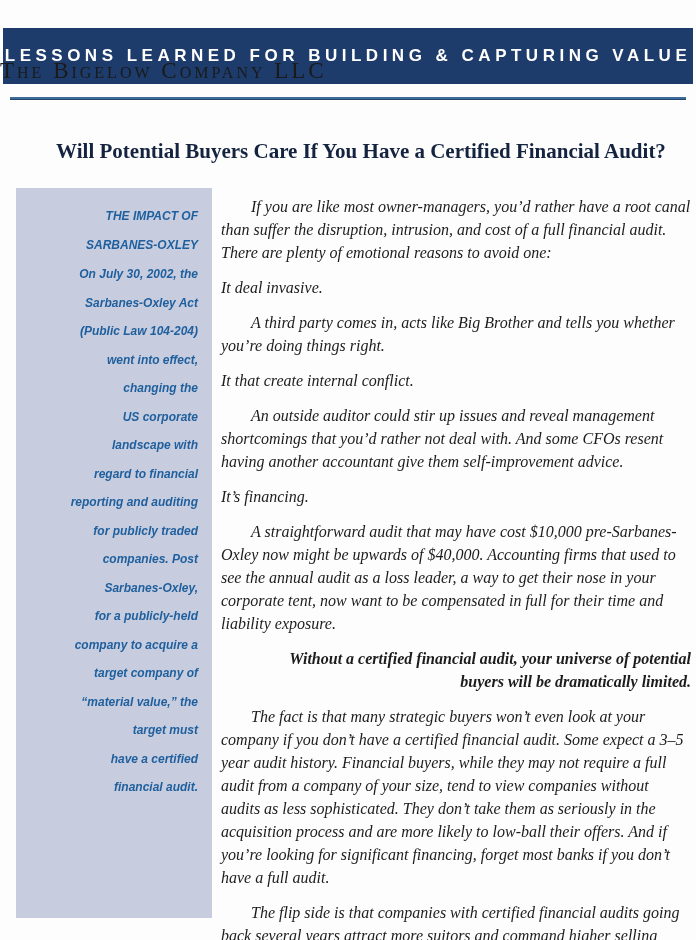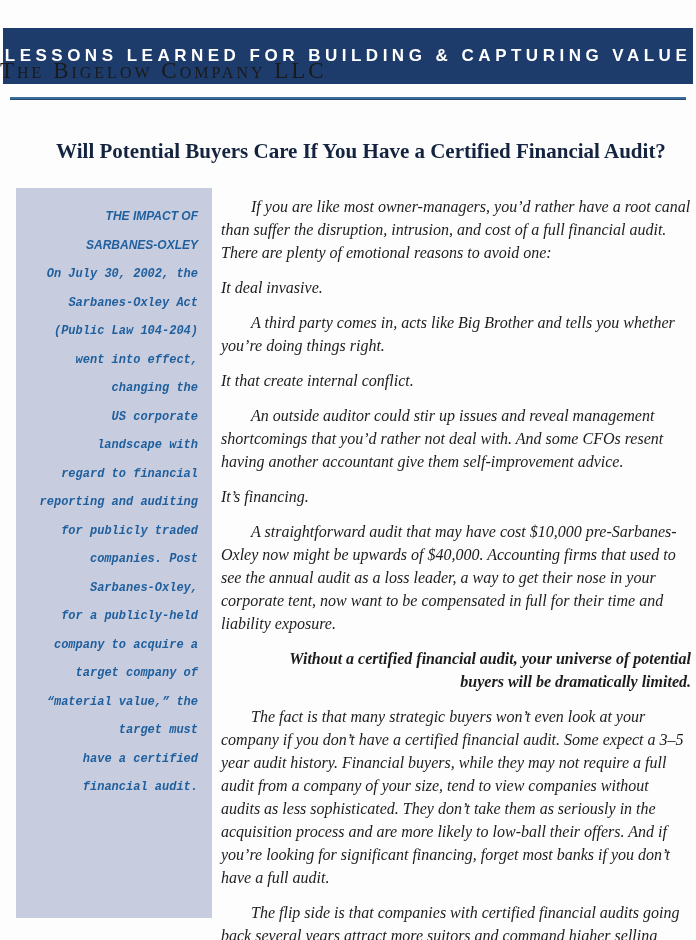--- a/index.html
+++ b/index.html
@@ -95,21 +95,21 @@
     font-family: "Liberation Sans", sans-serif;
     font-weight: bold;
     font-style: italic;
     font-size: 12px;
     line-height: 28.5px;
     text-align: right;
     color: var(--sidebar-text, #1f5f9e);
     white-space: pre-line;
   }
   .sb-heading { margin: 0 0 1px 0; }
-  .sb-body { margin: 0; font-family: Liberation Mono, monospace; }
+  .sb-body { margin: 0; }
 
   
   .article {
     position: absolute;
     left: 221px;
     top: 183px;
     width: 470px;
     font-size: 16px;
     line-height: 23px;
     color: #1c1c1c;

